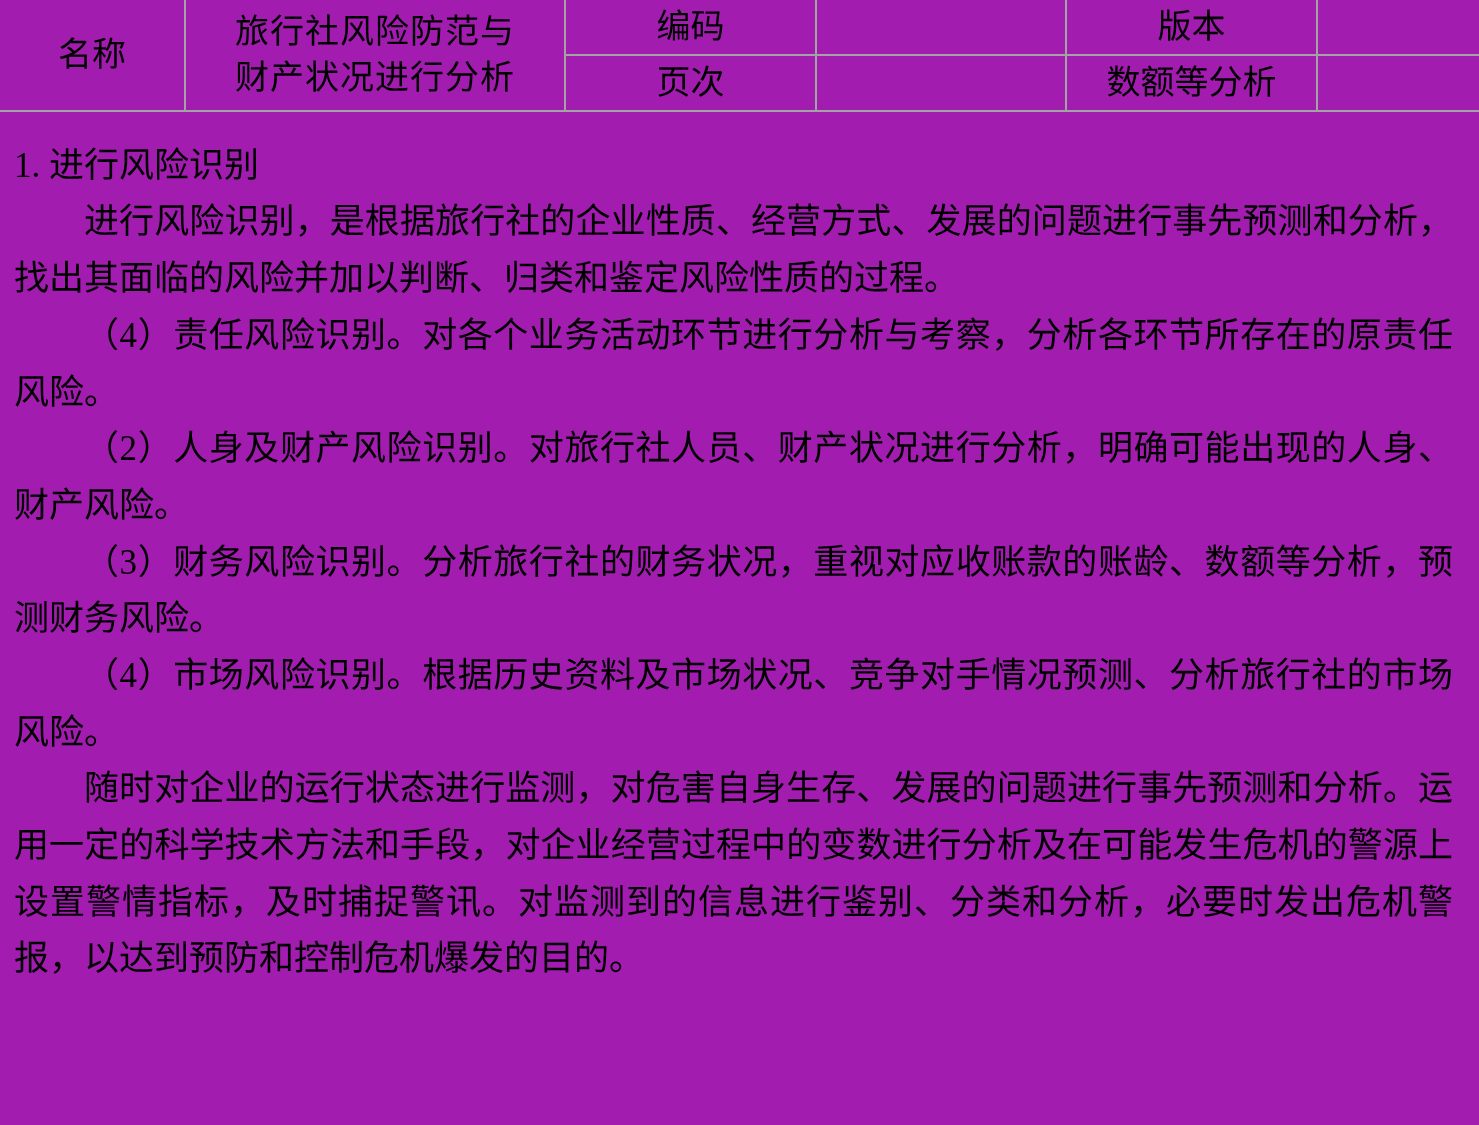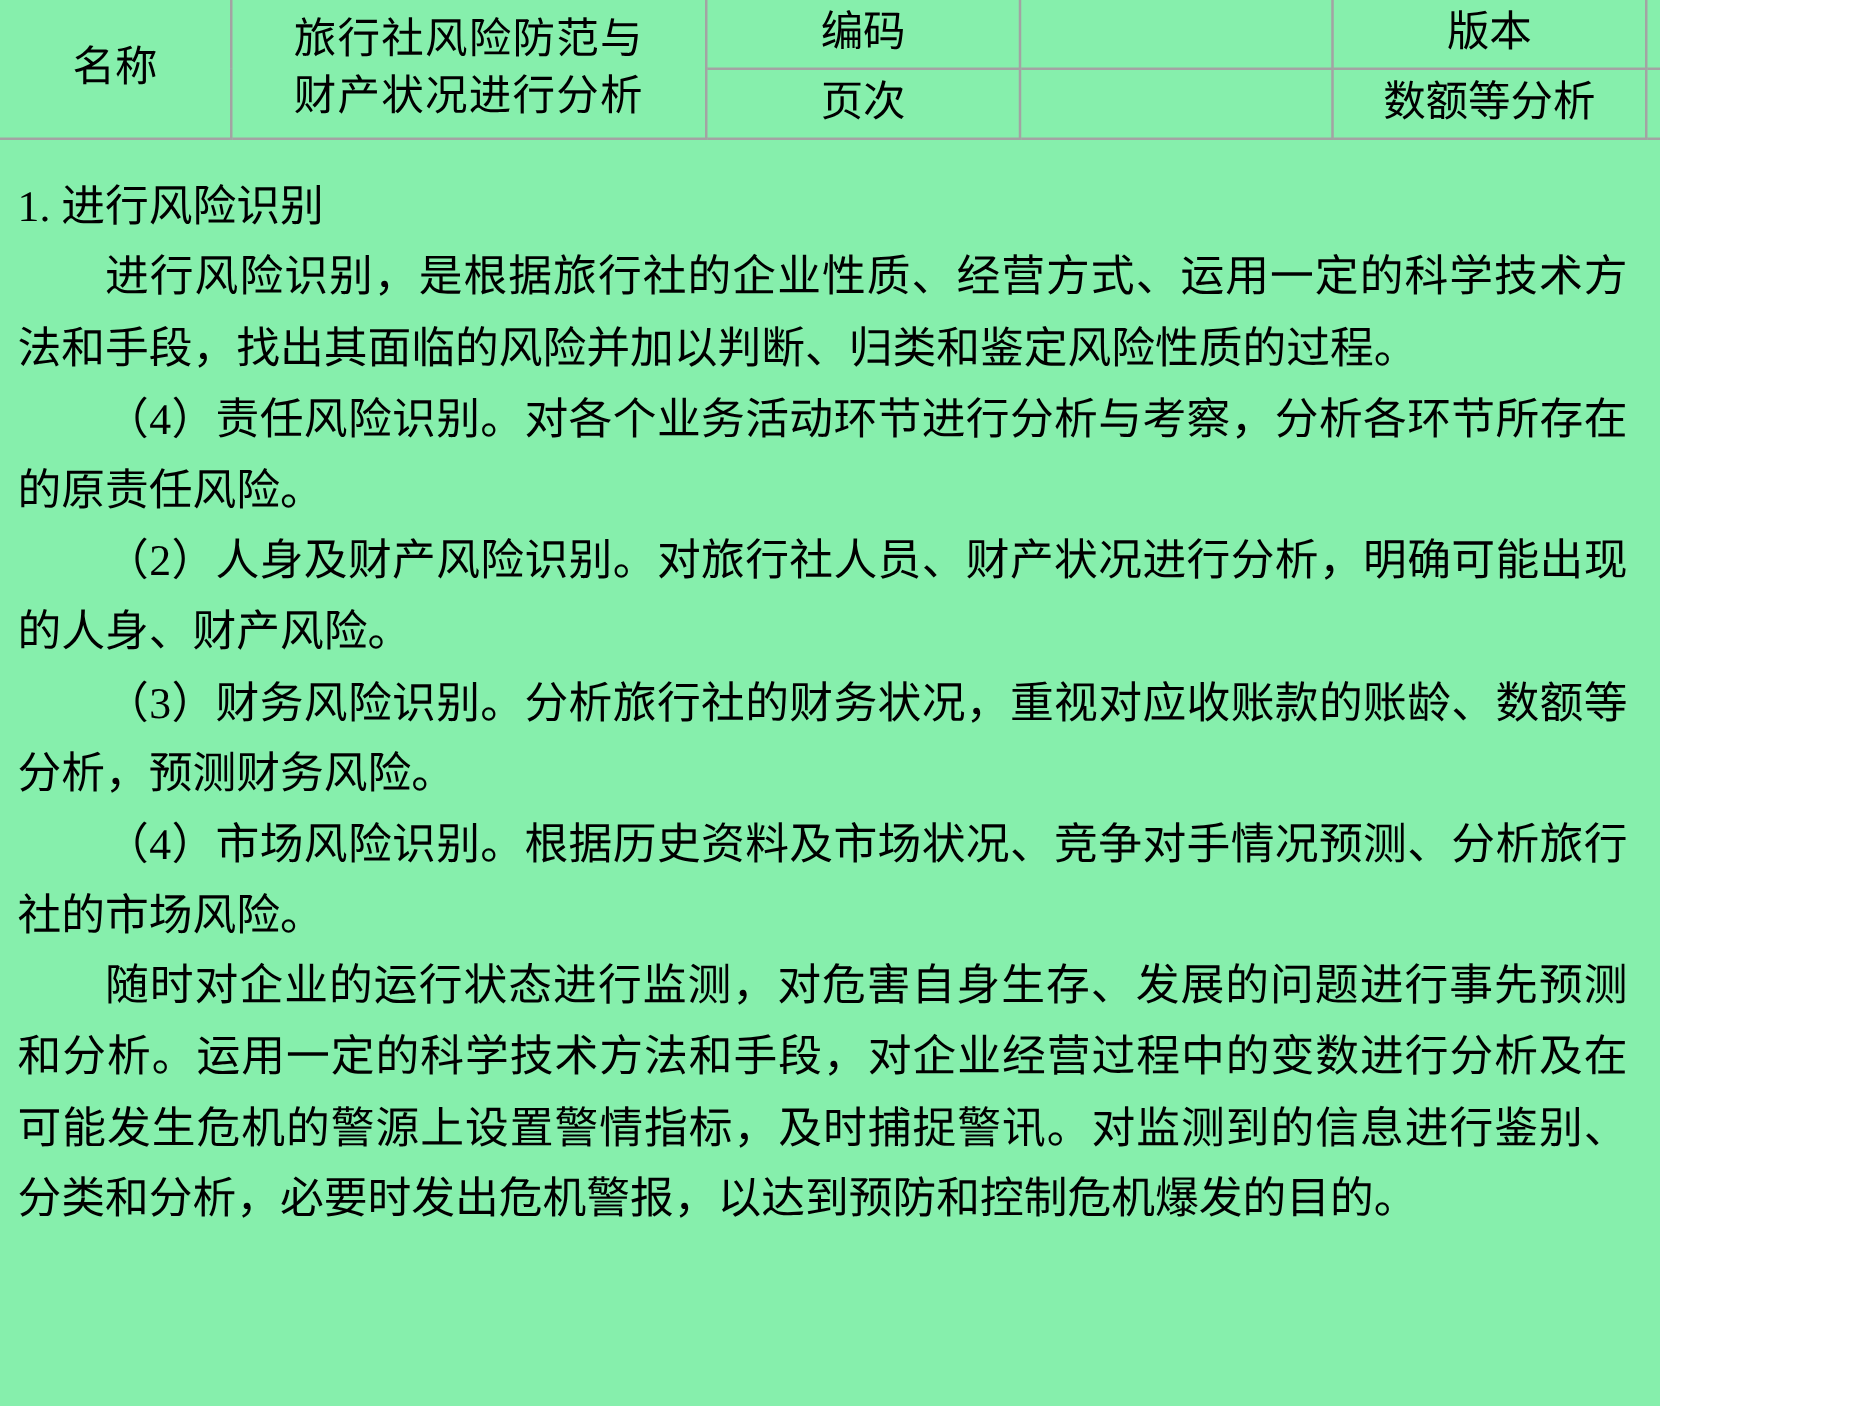--- a/index.html
+++ b/index.html
@@ -6,25 +6,25 @@
   html, body {
     margin: 0;
     padding: 0;
     background: #ffffff;
   }
   body {
     font-family: "Liberation Serif", "DejaVu Serif", serif;
     color: #000000;
   }
   .page {
-    width: 1328px;
+    width: 1479px;
     height: 1125px;
     box-sizing: border-box;
     position: relative;
-    background: #86efac;
+    background: #a21caf;
     overflow: hidden;
   }
   
   .doc-table {
     width: 1479px;
     border-collapse: collapse;
     table-layout: fixed;
   }
   .doc-table td {
     border: 2px solid #a3a3a3;
@@ -112,21 +112,21 @@
         <td class="label-cell">页次</td>
         <td class="value-cell"></td>
         <td class="label-cell2">数额等分析</td>
         <td class="value-cell2"></td>
       </tr>
     </tbody>
   </table>
 
   <div class="body-box">
     <p class="p-noindent">1. 进行风险识别</p>
-    <p class="p-indent">进行风险识别，是根据旅行社的企业性质、经营方式、运用一定的科学技术方法和手段，找出其面临的风险并加以判断、归类和鉴定风险性质的过程。</p>
+    <p class="p-indent">进行风险识别，是根据旅行社的企业性质、经营方式、发展的问题进行事先预测和分析，找出其面临的风险并加以判断、归类和鉴定风险性质的过程。</p>
     <p class="p-indent">（4）责任风险识别。对各个业务活动环节进行分析与考察，分析各环节所存在的原责任风险。</p>
     <p class="p-indent">（2）人身及财产风险识别。对旅行社人员、财产状况进行分析，明确可能出现的人身、财产风险。</p>
     <p class="p-indent">（3）财务风险识别。分析旅行社的财务状况，重视对应收账款的账龄、数额等分析，预测财务风险。</p>
     <p class="p-indent">（4）市场风险识别。根据历史资料及市场状况、竞争对手情况预测、分析旅行社的市场风险。</p>
     <p class="p-indent">随时对企业的运行状态进行监测，对危害自身生存、发展的问题进行事先预测和分析。运用一定的科学技术方法和手段，对企业经营过程中的变数进行分析及在可能发生危机的警源上设置警情指标，及时捕捉警讯。对监测到的信息进行鉴别、分类和分析，必要时发出危机警报，以达到预防和控制危机爆发的目的。</p>
   </div>
 
 </div>
 
 </body></html>

